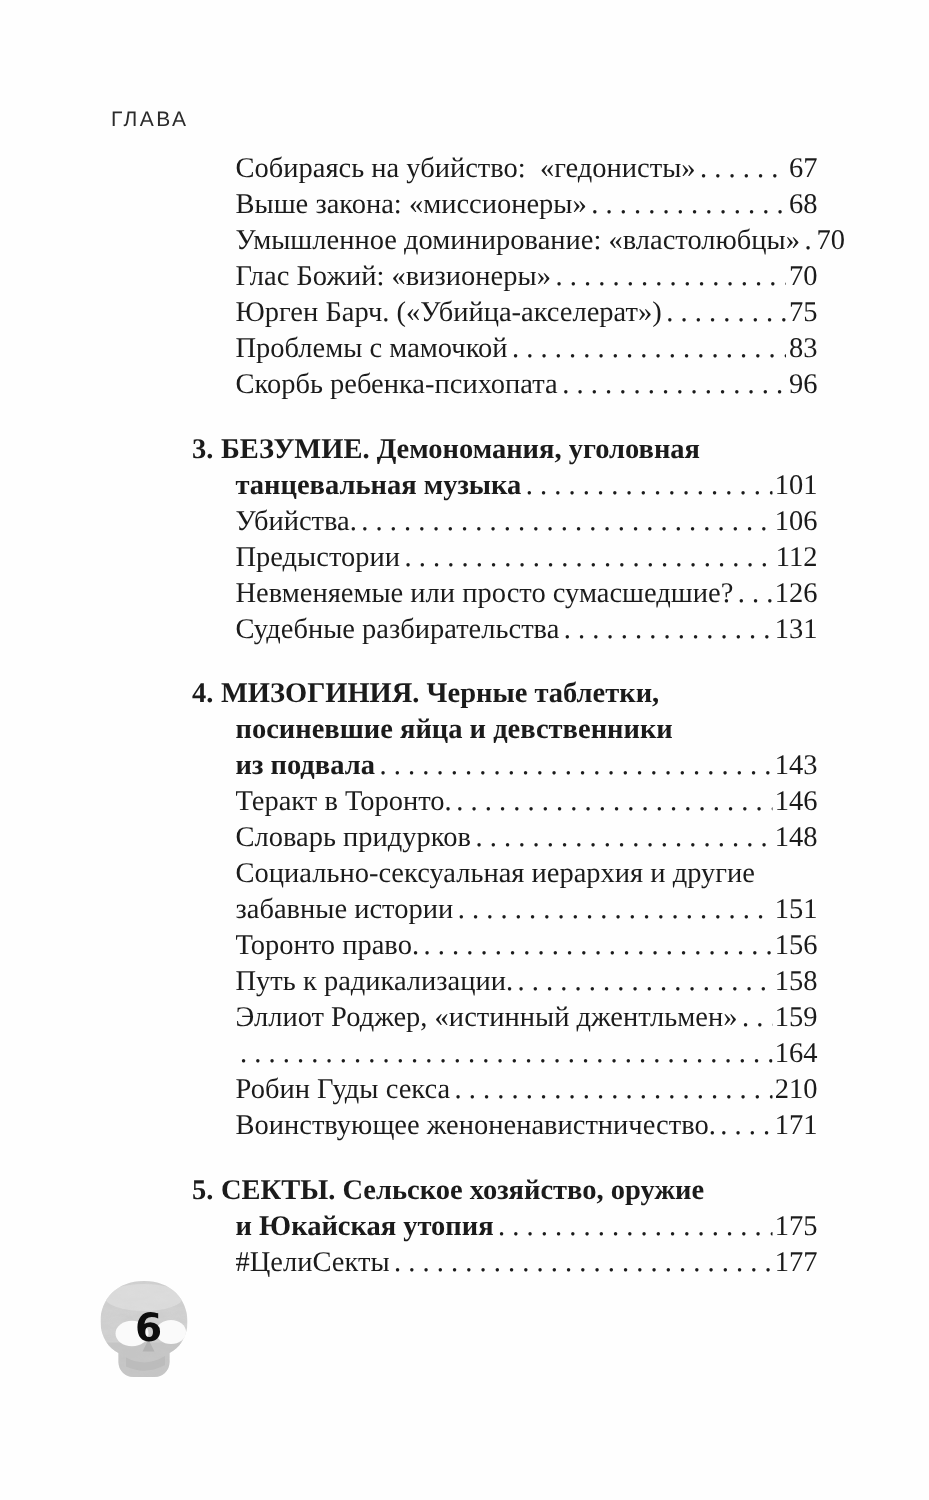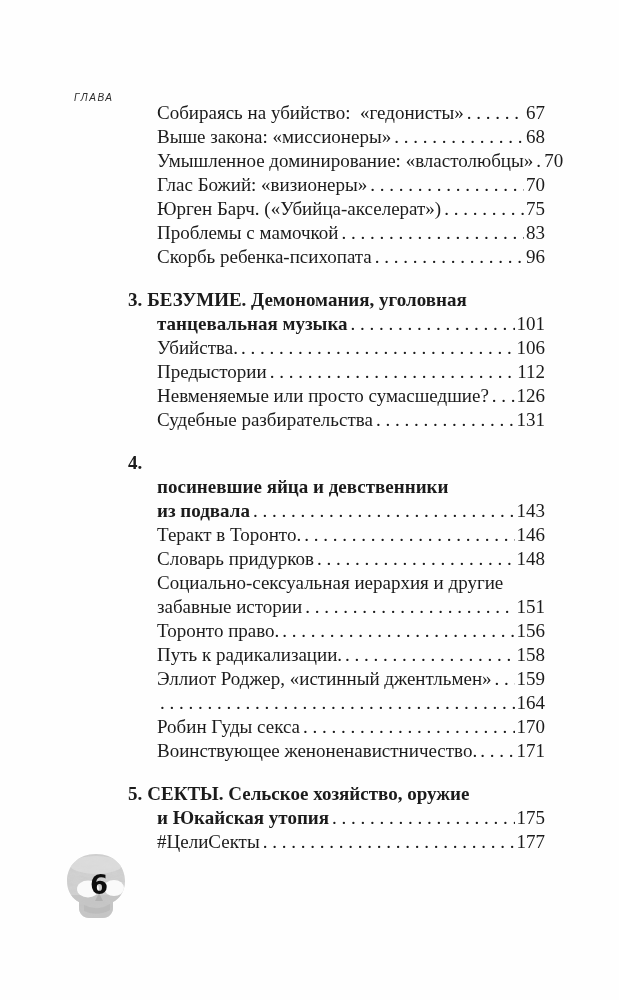--- a/index.html
+++ b/index.html
@@ -7,24 +7,24 @@
     width: 619px; height: 1000px;
     background: #fefefe;
     font-family: "Liberation Serif", "DejaVu Serif", serif;
     color: #1b1b1b;
     position: relative;
     overflow: hidden;
   }
   .page { position: absolute; inset: 0; }
 
   .running-header {
-    position: absolute; left: 74px; top: 92px;
+    position: absolute; left: 74px; top: 71px;
     font-family: "Liberation Sans", "DejaVu Sans", sans-serif;
-    font-size: 10px; letter-spacing: 1.6px;
-    font-weight: 500; color: #2b2b2b; font-style: italic;
+    font-size: 14px; letter-spacing: 1.6px;
+    font-weight: 500; color: #2b2b2b;
   }
 
   .toc {
     position: absolute; left: 157px; top: 101px; width: 388px;
     font-size: 19px; line-height: 24px;
   }
   .toc-group { margin-top: 19px; }
   .toc-group:first-child { margin-top: 0; }
 
   .row { display: flex; align-items: flex-end; }
@@ -117,20 +117,21 @@
         </div>
         <div class="row">
           <span class="t">Судебные разбирательства</span>
           <span class="leader"></span>
           <span class="pg">131</span>
         </div>
       </div>
       <div class="toc-group">
         <div class="row bold hang">
           <span class="num">4.</span>
+          <span class="t">МИЗОГИНИЯ. Черные таблетки,</span>
         </div>
         <div class="row bold">
           <span class="t">посиневшие яйца и девственники</span>
         </div>
         <div class="row bold">
           <span class="t">из подвала</span>
           <span class="leader"></span>
           <span class="pg">143</span>
         </div>
         <div class="row">
@@ -166,21 +167,21 @@
           <span class="leader"></span>
           <span class="pg">159</span>
         </div>
         <div class="row">
           <span class="leader"></span>
           <span class="pg">164</span>
         </div>
         <div class="row">
           <span class="t">Робин Гуды секса</span>
           <span class="leader"></span>
-          <span class="pg">170</span>
+          <span class="pg">210</span>
         </div>
         <div class="row">
           <span class="t">Воинствующее женоненавистничество.</span>
           <span class="leader"></span>
           <span class="pg">171</span>
         </div>
       </div>
       <div class="toc-group">
         <div class="row bold hang">
           <span class="num">5.</span>

